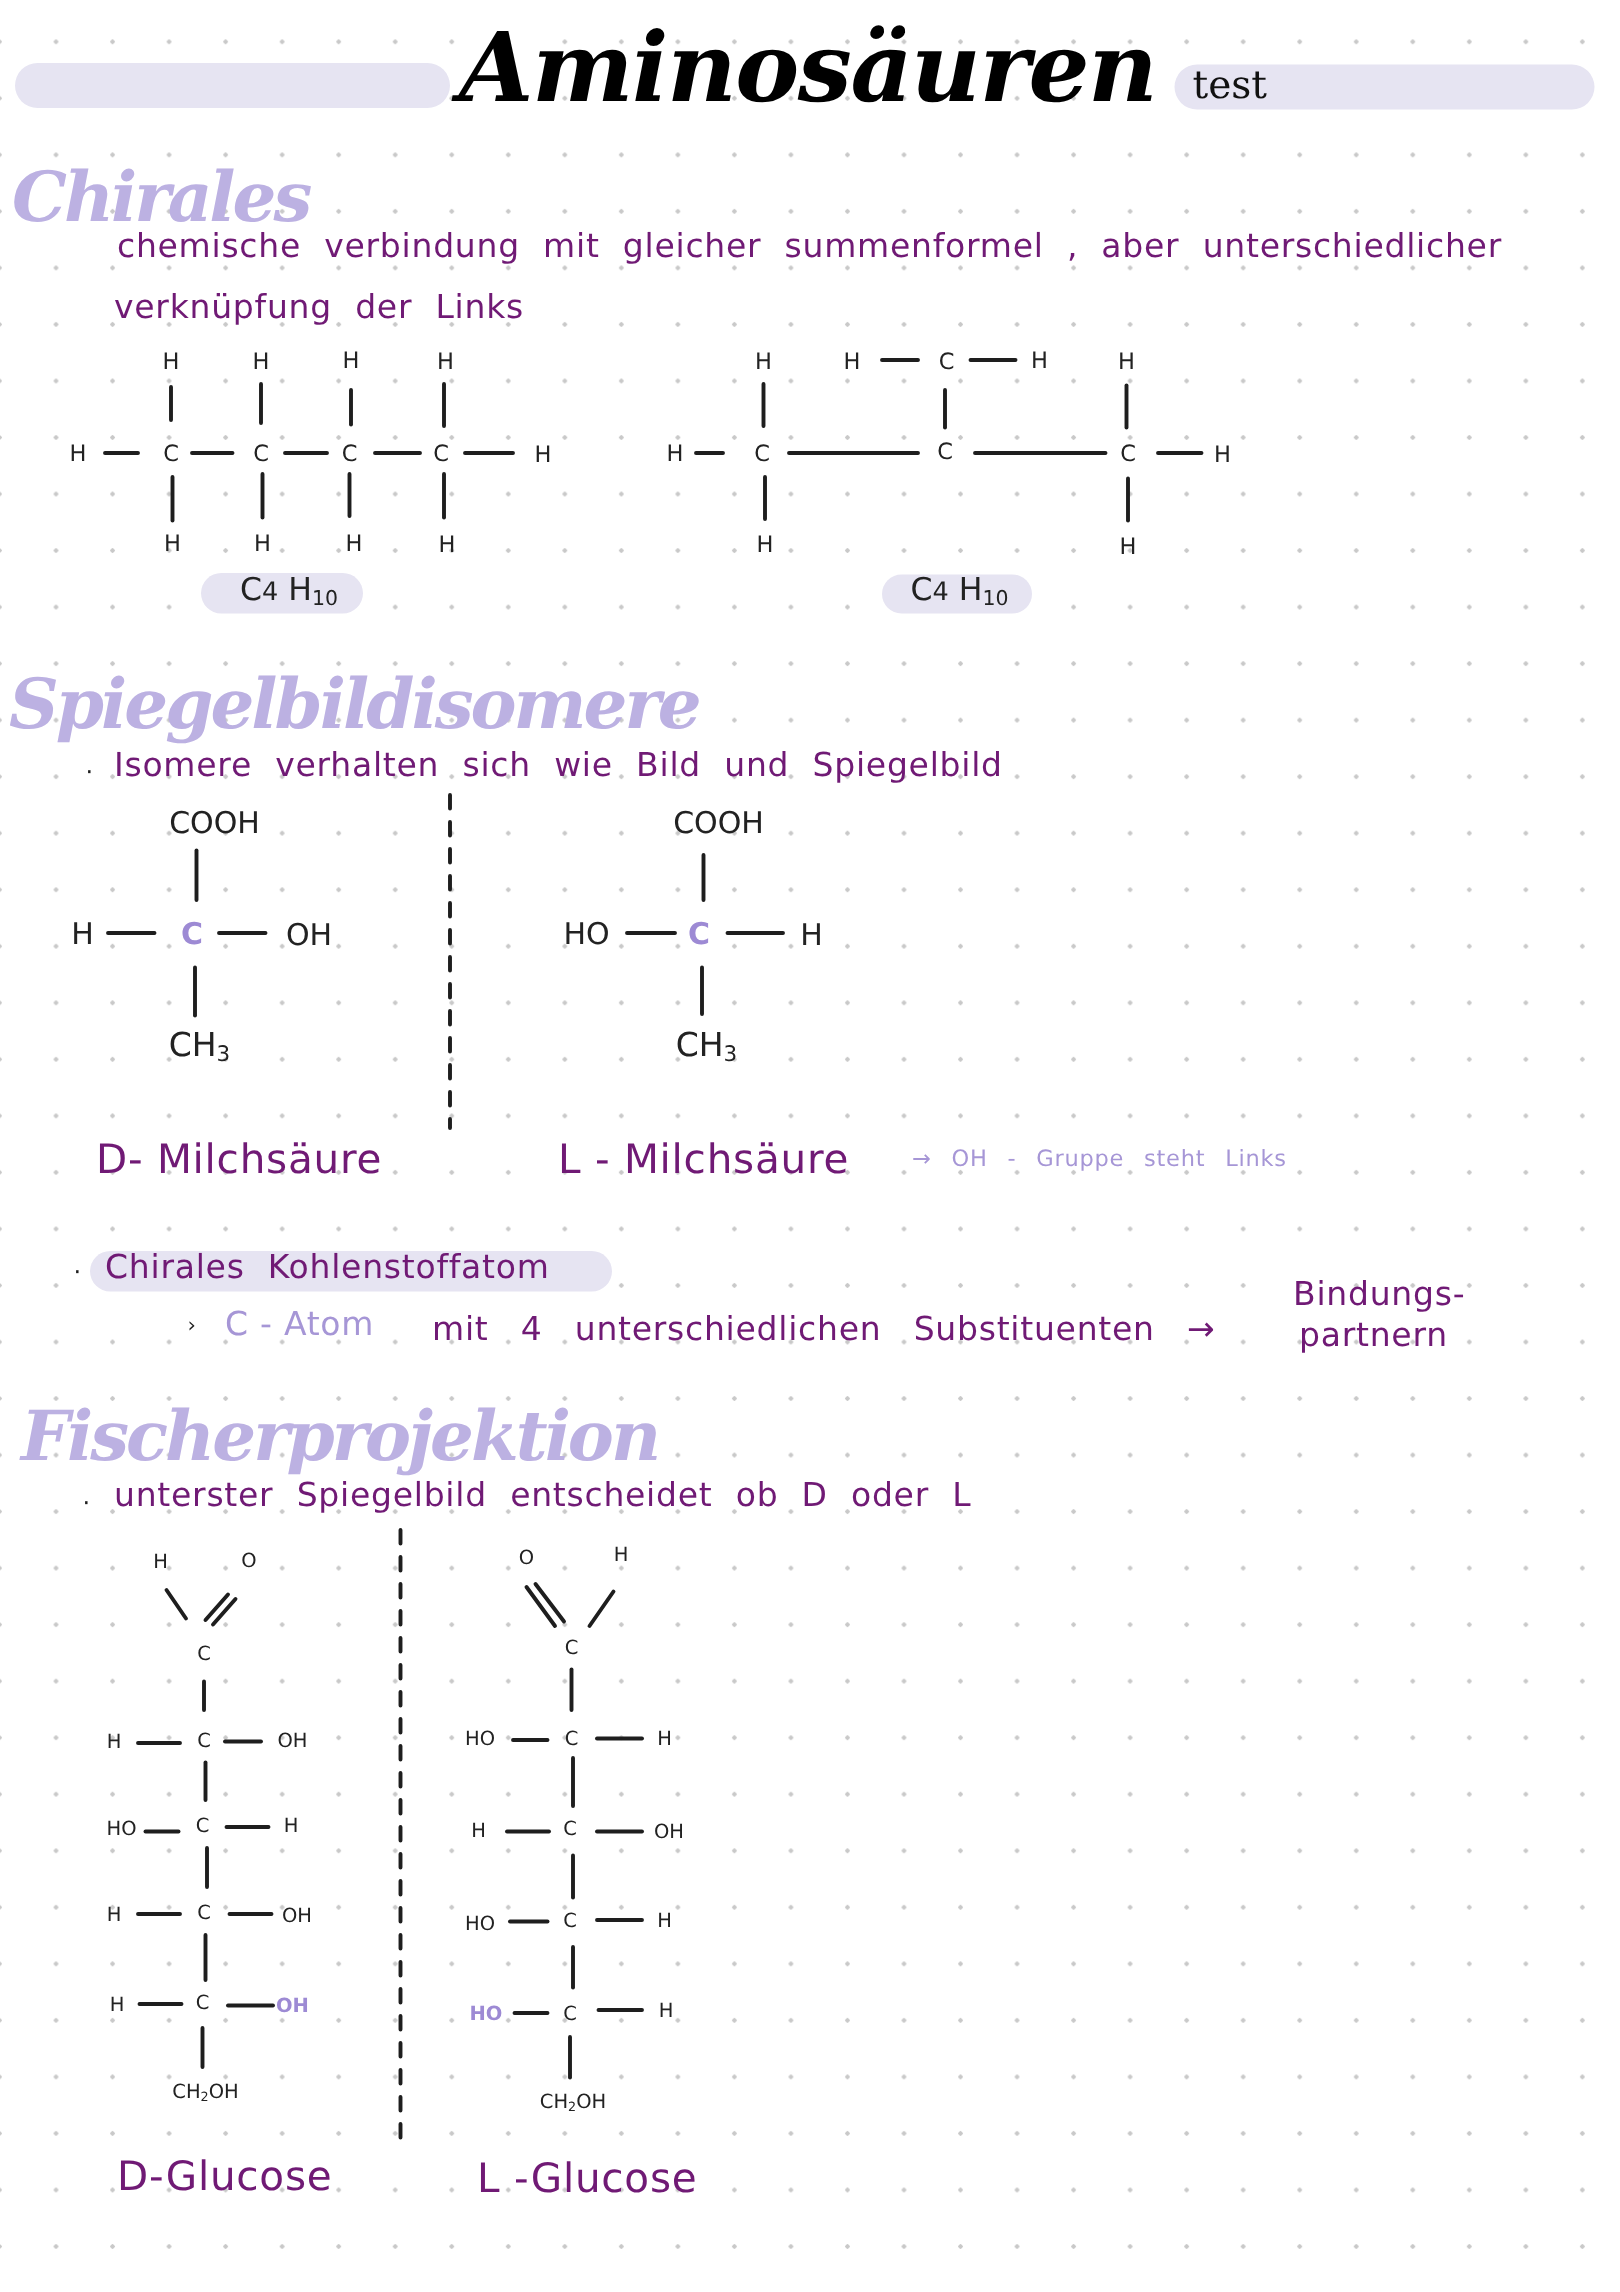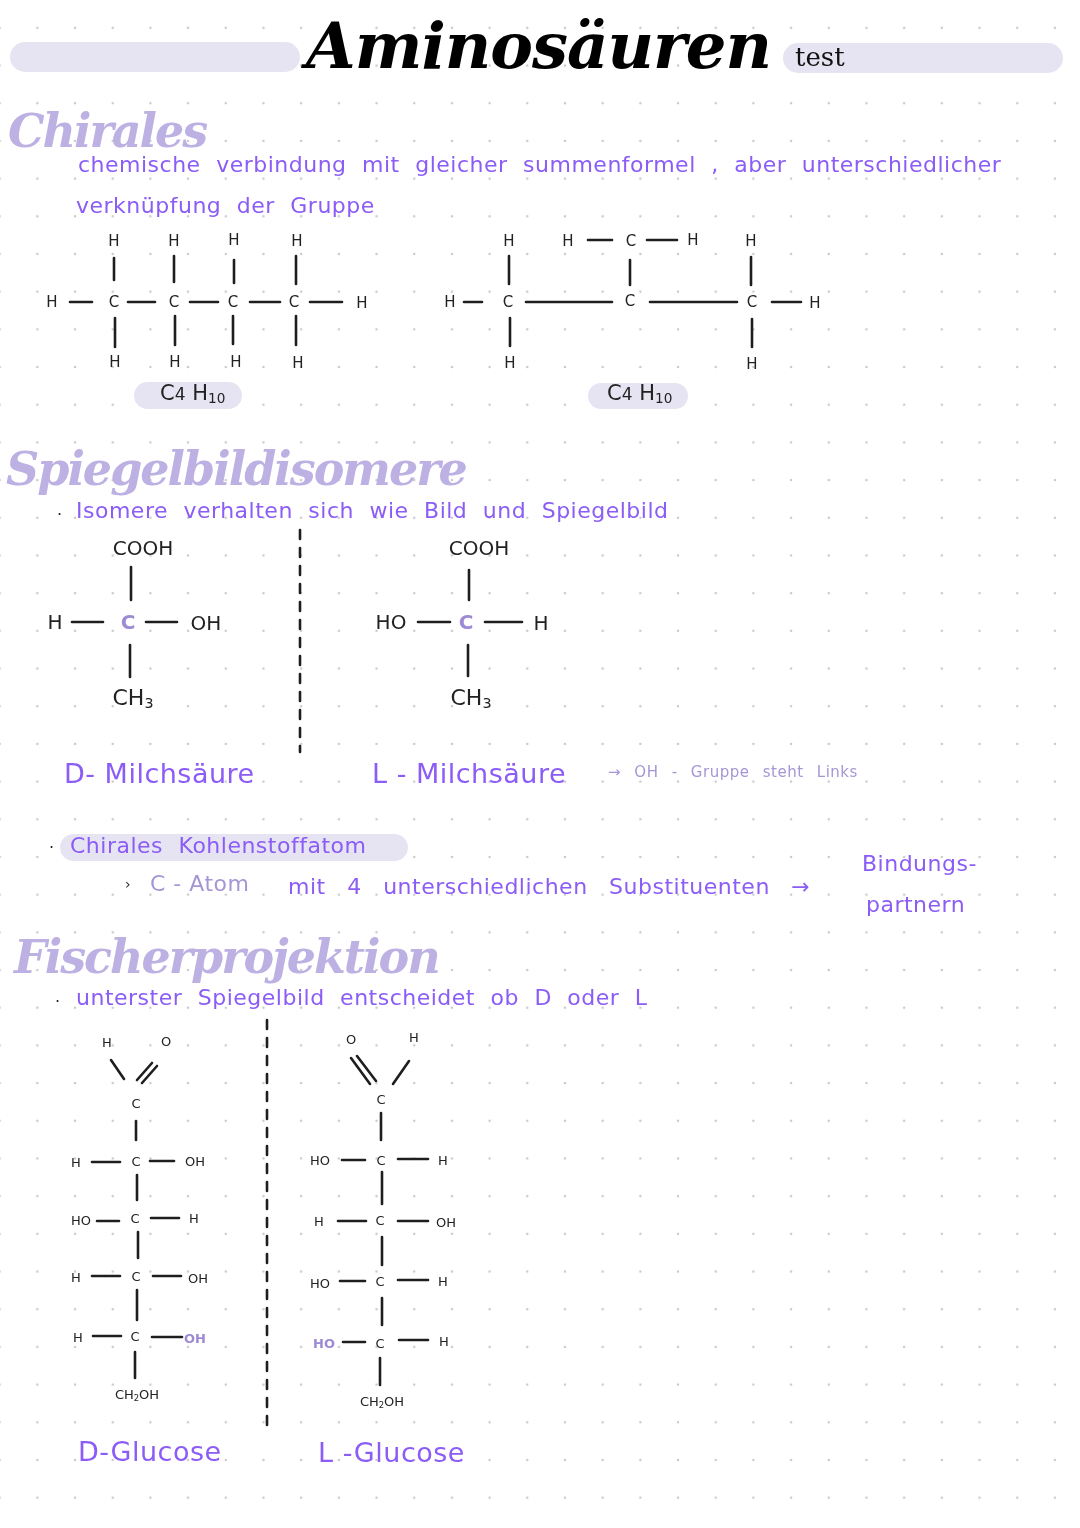--- a/index.html
+++ b/index.html
@@ -18,21 +18,21 @@
     position: absolute; height: 30px; border-radius: 15px; background: #e6e4f2;
   }
   .title {
     font-family: "DejaVu Serif", serif; font-style: italic; font-weight: bold;
     color: #000000; font-size: 64px; letter-spacing: -1px; line-height: 1;
   }
   .heading {
     font-family: "DejaVu Serif", serif; font-style: italic; font-weight: bold;
     color: #bcb1e2; font-size: 46px; letter-spacing: -2px; line-height: 1;
   }
-  .hand { font-family: "DejaVu Sans", sans-serif; font-size: 22px; color: #8b5cf6; letter-spacing: 0.5px; }
+  .hand { font-family: "DejaVu Sans", sans-serif; font-size: 22px; color: #701a75; letter-spacing: 0.5px; }
   .hand.lg { font-size: 27px; }
   .purple { color: #a696d6; }
   .pill {
     position: absolute; background: #e6e4f2; border-radius: 14px;
   }
   .atom { position: absolute; font-family: "DejaVu Sans", sans-serif; font-size: 15px; color: #222; transform: translate(-50%, -50%); white-space: nowrap; }
   .atom.md { font-size: 20px; }
   .atom.sm { font-size: 13px; }
   .atom.purple { color: #9d8ad4; font-weight: bold; }
   svg.bonds { position: absolute; left: 0; top: 0; width: 1080px; height: 1528px; pointer-events: none; }
@@ -43,21 +43,21 @@
 </head>
 <body>
 
 <div class="title-bar" style="left:10px; top:42px; width:290px;"></div>
 <div class="title-bar" style="left:783px; top:43px; width:280px;"></div>
 <div class="abs title" style="left:306px; top:14px;">Aminosäuren</div>
 <div class="abs" style="left:795px; top:42px; font-family:'DejaVu Serif',serif; font-size:26px; color:#111;">test</div>
 
 <div class="abs heading" style="left:8px; top:108px;">Chirales</div>
 <div class="abs hand" style="left:78px; top:152px; word-spacing:8px;">chemische verbindung mit gleicher summenformel , aber unterschiedlicher</div>
-<div class="abs hand" style="left:76px; top:193px; word-spacing:8px;">verknüpfung der Gruppe</div>
+<div class="abs hand" style="left:76px; top:193px; word-spacing:8px;">verknüpfung der Links</div>
 
 <svg class="bonds" viewBox="0 0 1080 1528">
 
   <line x1="70" y1="302" x2="92" y2="302"></line>
   <line x1="128" y1="302" x2="155" y2="302"></line>
   <line x1="190" y1="302" x2="218" y2="302"></line>
   <line x1="250" y1="302" x2="280" y2="302"></line>
   <line x1="310" y1="302" x2="342" y2="302"></line>
   <line x1="114" y1="258" x2="114" y2="280"></line>
   <line x1="174" y1="256" x2="174" y2="282"></line>
@@ -193,21 +193,21 @@
 
 <div class="abs hand purple" style="left:608px; top:763px; font-size:15px; word-spacing:8px;">→ OH - Gruppe steht Links</div>
 
 <div class="abs" style="left:49px; top:838px; font-size:16px;">·</div>
 <div class="pill" style="left:60px; top:834px; width:348px; height:27px;"></div>
 <div class="abs hand" style="left:70px; top:833px; word-spacing:8px;">Chirales Kohlenstoffatom</div>
 <div class="abs" style="left:125px; top:876px; font-size:14px;">›</div>
 <div class="abs hand purple" style="left:150px; top:871px;">C - Atom</div>
 <div class="abs hand" style="left:288px; top:874px; word-spacing:14px;">mit 4 unterschiedlichen Substituenten →</div>
 <div class="abs hand" style="left:862px; top:851px;">Bindungs-</div>
-<div class="abs hand" style="left:866px; top:878px;margin-top:14px;">partnern</div>
+<div class="abs hand" style="left:866px; top:878px;">partnern</div>
 
 <div class="abs heading" style="left:14px; top:934px;">Fischerprojektion</div>
 <div class="abs" style="left:55px; top:992px; font-size:16px;">·</div>
 <div class="abs hand" style="left:76px; top:985px; word-spacing:8px;">unterster Spiegelbild entscheidet ob D oder L</div>
 
 <div>
   <span class="atom sm" style="left:107px; top:1042px;">H</span>
   <span class="atom sm" style="left:166px; top:1041px;">O</span>
   <span class="atom sm" style="left:136px; top:1103px;">C</span>
 

